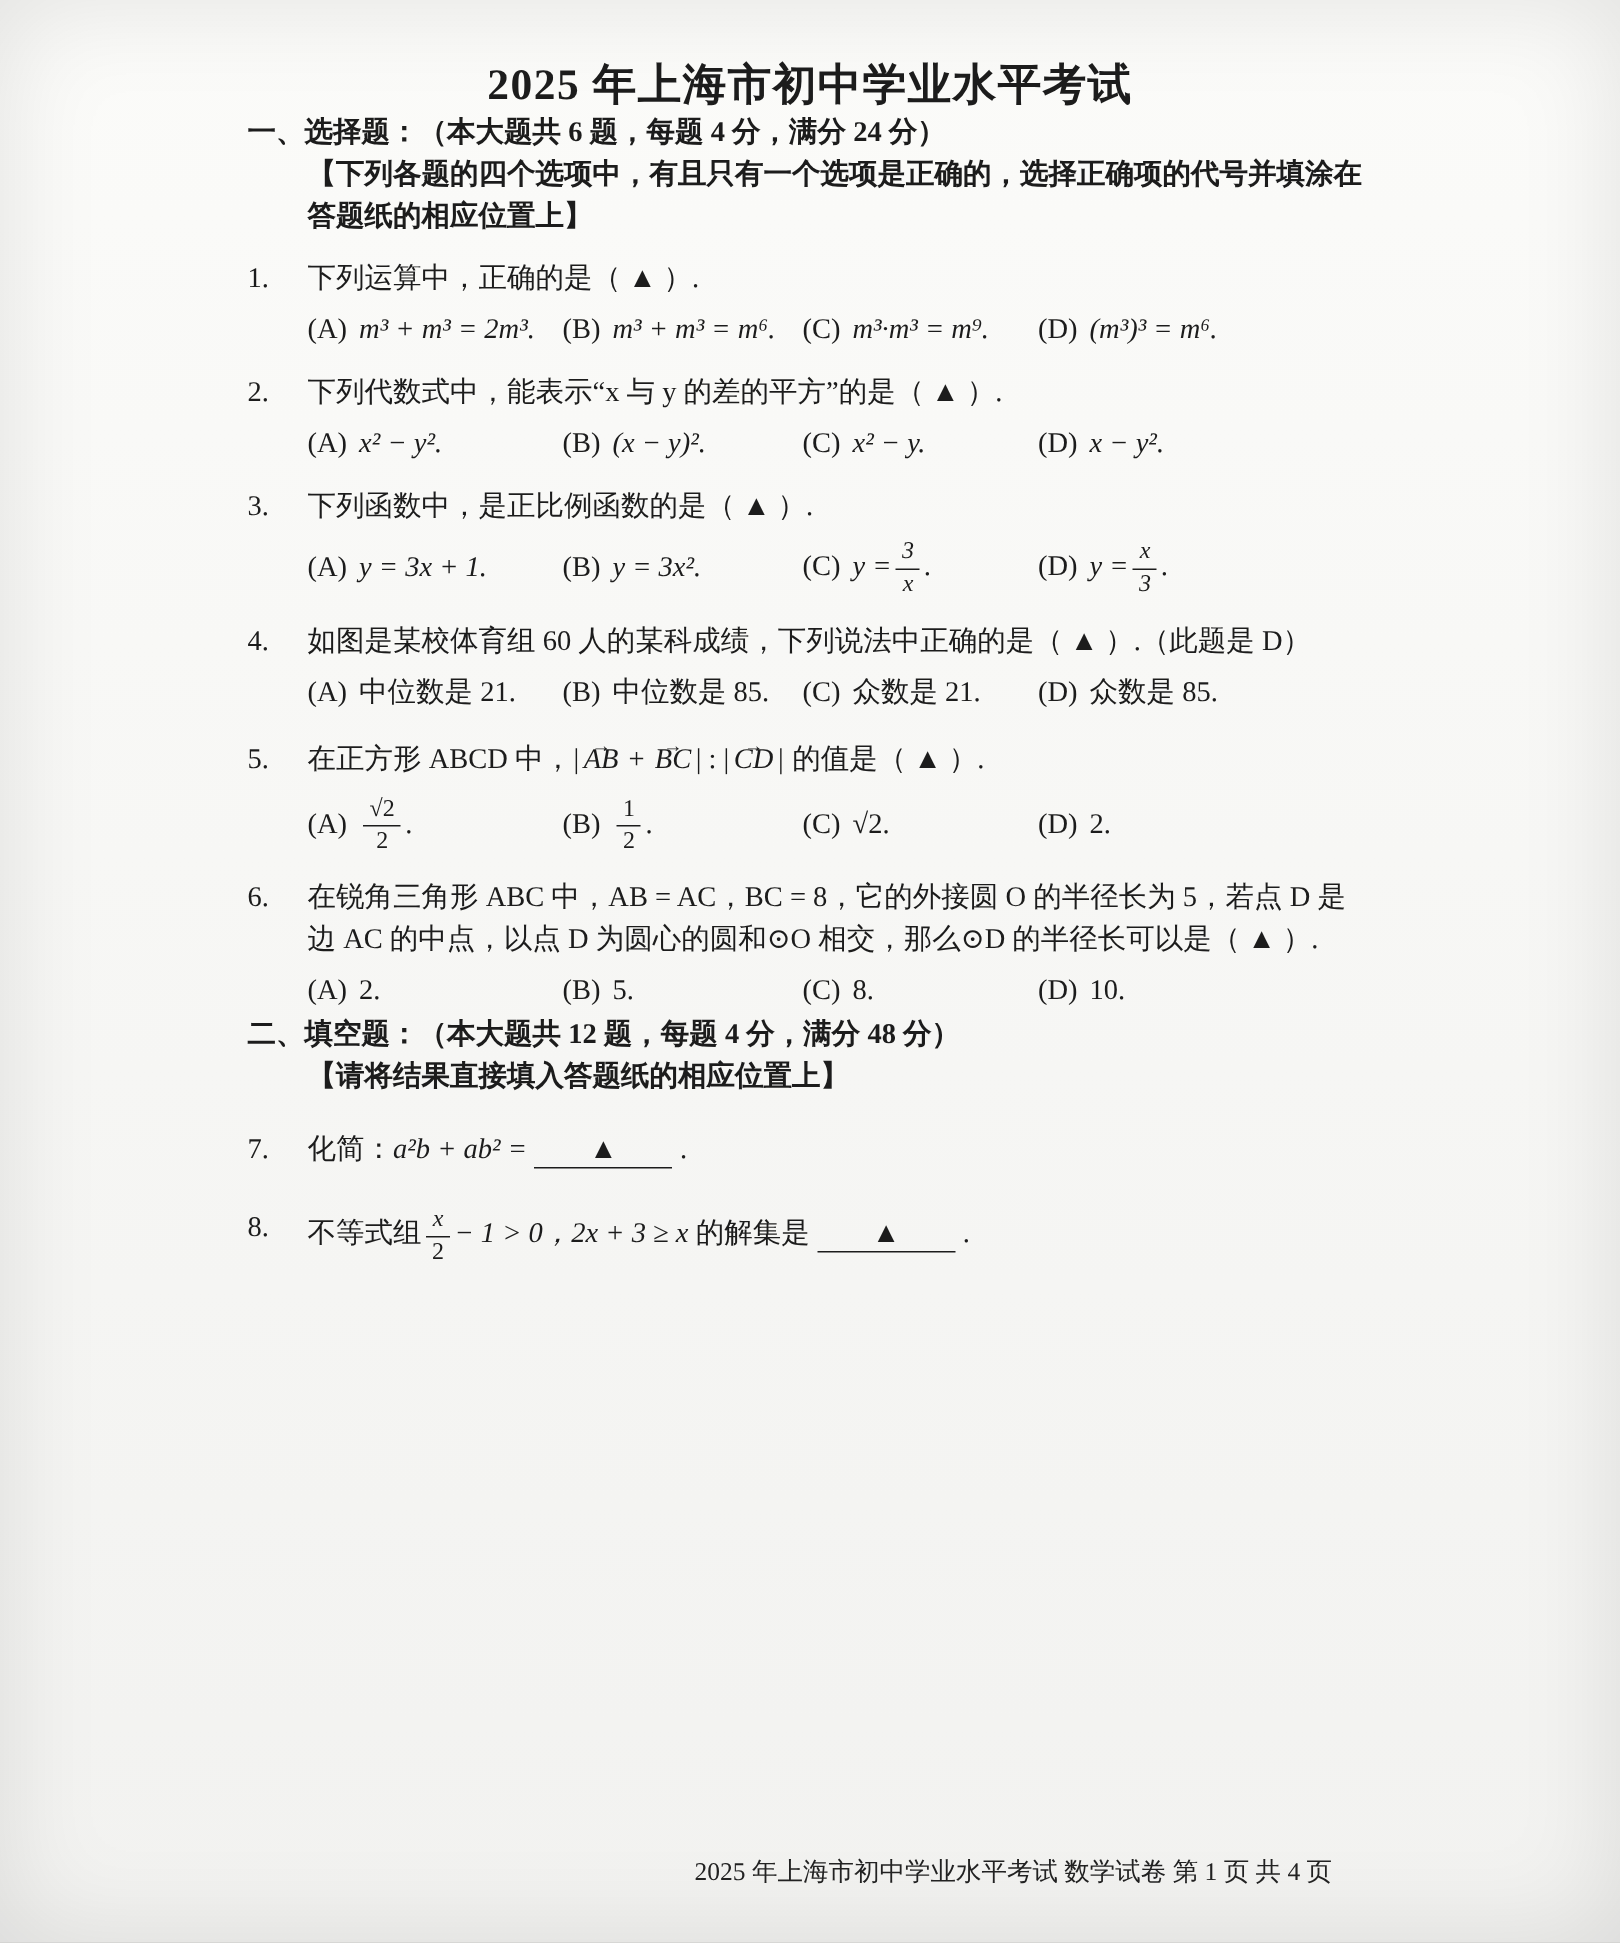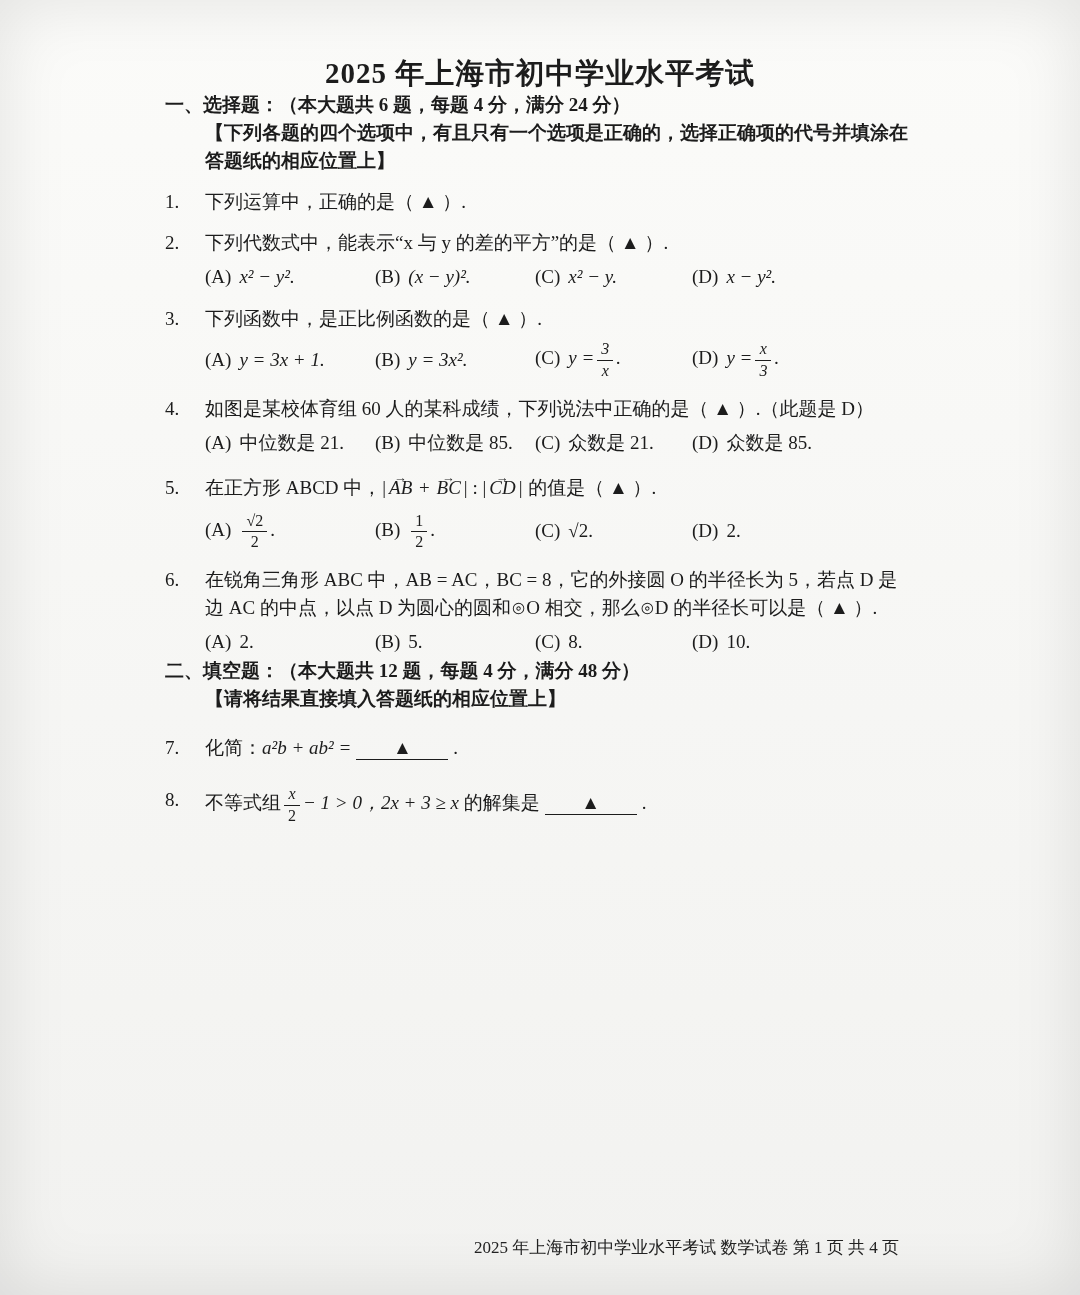--- a/index.html
+++ b/index.html
@@ -4,21 +4,21 @@
 <style>
   * { box-sizing: border-box; margin: 0; padding: 0; }
   html,body { background:#d6d6d4; }
   .paper {
     width: 1080px; height: 1295px; margin: 0 auto; position: relative;
     background: linear-gradient(180deg,#fbfbf9 0%, #f6f6f4 55%, #f2f2f0 100%);
     box-shadow: inset 0 0 70px rgba(0,0,0,0.10);
     font-family: "Liberation Serif", "DejaVu Serif", "DejaVu Sans", serif;
     color: #1c1c1c; overflow: hidden;
   }
-  .content { padding: 55px 165px 0 165px; font-size: 19px; line-height: 28px; font-family: Liberation Serif, serif; }
+  .content { padding: 39px 165px 0 165px; font-size: 19px; line-height: 28px; }
   .title   { font-size: 29px; font-weight: 700; text-align: center; letter-spacing: 1px; line-height: 36px; }
   .subtitle{ font-size: 42px; font-weight: 700; text-align: center; margin-top: 10px; line-height: 50px; letter-spacing: 6px; }
   .bold { font-weight: 700; }
   .notice { margin-top: 18px; }
   .notice-item { }
   .section-heading { font-weight: 700; margin-top: 0; }
   .section-note { font-weight: 700; padding-left: 40px; }
   .question { margin-top: 13px; }
   .stem { display: flex; }
   .qnum { flex: 0 0 40px; }
@@ -29,38 +29,44 @@
   .opt-label { margin-right: 8px; }
   .math { font-style: italic; }
   .mathup { font-style: normal; }
   .frac { display: inline-block; vertical-align: middle; text-align: center; line-height: 1.05; margin: 2px 3px; }
   .frac .num { display: block; font-size: 16px; padding: 1px 4px 2px; border-bottom: 1.3px solid #1c1c1c; }
   .frac .den { display: block; font-size: 16px; padding: 2px 4px 0; }
   .vec { position: relative; display: inline-block; font-style: italic; margin: 0 2px; }
   .vec::before { content: "→"; position: absolute; left: 50%; top: -0.72em; transform: translateX(-50%); font-size: 0.68em; font-style: normal; }
   .absbar { font-style: normal; padding: 0 1px; }
   .blank { display: inline-block; min-width: 92px; text-align: center; border-bottom: 1.5px solid #1c1c1c; margin: 0 5px; line-height: 22px; }
-  .footer { position: absolute; right: 181px; bottom: 36px; font-size: 17px; color: #222; }
+  .footer { position: absolute; right: 192px; bottom: 36px; font-size: 17px; color: #222; }
 </style>
 </head>
 <body>
 
 <div class="paper">
   <div class="content">
 
     <div class="title">2025 年上海市初中学业水平考试</div>
 
 
     <div class="section-heading">一、选择题：（本大题共 6 题，每题 4 分，满分 24 分）</div>
     <div class="section-note">【下列各题的四个选项中，有且只有一个选项是正确的，选择正确项的代号并填涂在答题纸的相应位置上】</div>
 
     <div class="question">
       <div class="stem">
         <span class="qnum">1.</span>
         <span class="stem-text">下列运算中，正确的是（ ▲ ）.</span>
+      </div>
+      <div class="options">
+        <span class="opt"><span class="opt-label">(A)</span><span class="math">m³ + m³ = 2m³.</span></span>
+        <span class="opt"><span class="opt-label">(B)</span><span class="math">m³ + m³ = m⁶.</span></span>
+        <span class="opt"><span class="opt-label">(C)</span><span class="math">m³·m³ = m⁹.</span></span>
+        <span class="opt"><span class="opt-label">(D)</span><span class="math">(m³)³ = m⁶.</span></span>
       </div>
     </div>
 
     <div class="question">
       <div class="stem">
         <span class="qnum">2.</span>
         <span class="stem-text">下列代数式中，能表示“x 与 y 的差的平方”的是（ ▲ ）.</span>
       </div>
       <div class="options">
         <span class="opt"><span class="opt-label">(A)</span><span class="math">x² − y².</span></span>

